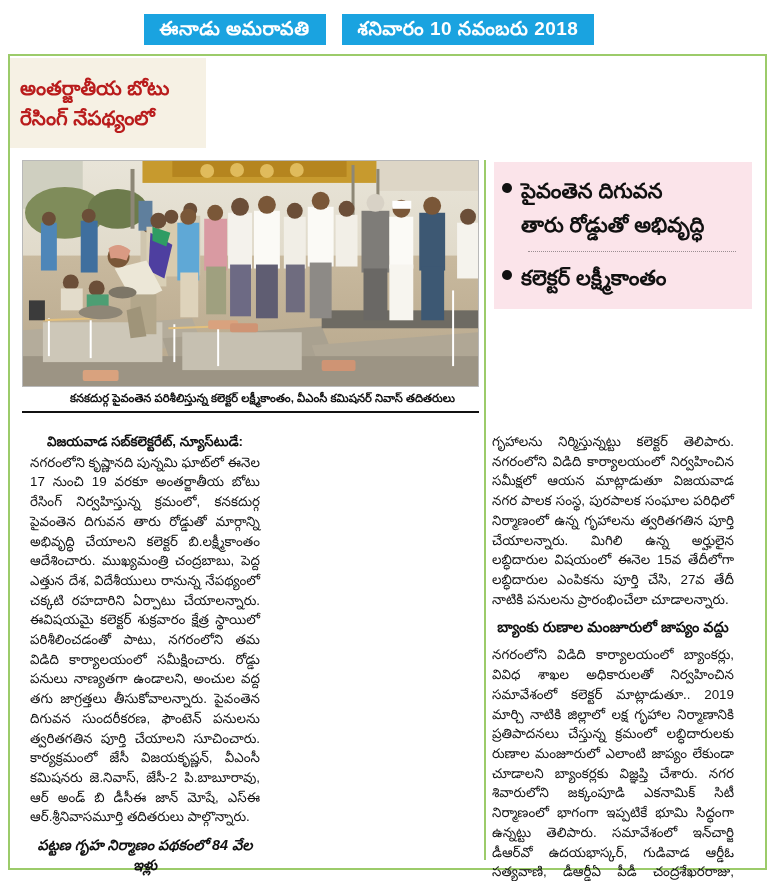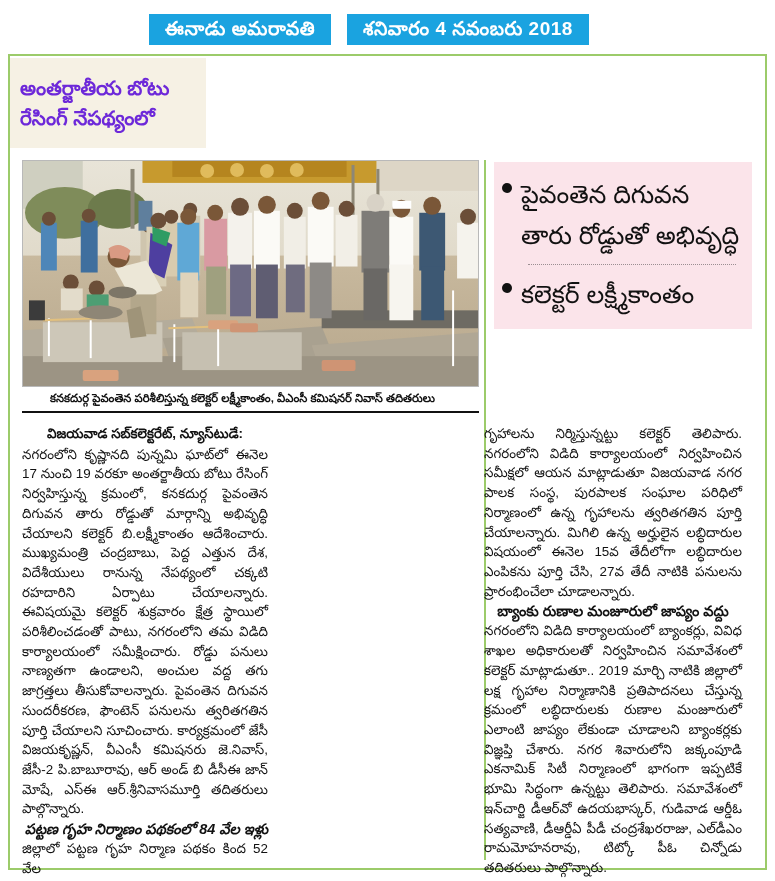--- a/index.html
+++ b/index.html
@@ -71,21 +71,21 @@
     display: flex;
     flex-direction: column;
     justify-content: center;
     padding: 2px 6px 2px 10px;
     box-sizing: border-box;
   }
   .kicker span {
     display: block;
     font-size: 20px;
     font-weight: 700;
-    color: #6d28d9;
+    color: #b91c1c;
     line-height: 1.5;
     white-space: nowrap;
   }
   .main-headline {
     flex: 1;
     display: flex;
     align-items: center;
     justify-content: center;
     color: #e01b22;
     font-size: 49px;
@@ -105,21 +105,21 @@
     height: 227px;
     border: 1px solid #b9b9b9;
     box-sizing: border-box;
     overflow: hidden;
     background: #cdbfa6;
   }
   .photo-canvas { position: absolute; inset: 0; }
 
   .caption {
     position: absolute;
-    left: 14px;
+    left: 34px;
     top: 391px;
     width: 457px;
     text-align: center;
     font-size: 11.5px;
     font-weight: 700;
     color: #111111;
     line-height: 1.3;
     white-space: nowrap;
   }
   .caption-rule {
@@ -148,22 +148,22 @@
   }
   .bullet .dot {
     width: 10px;
     height: 10px;
     border-radius: 50%;
     background: #111111;
     margin-top: 9px;
     flex: 0 0 auto;
   }
   .bullet .btext {
-    font-size: 25px;
-    font-weight: 400;
+    font-size: 21px;
+    font-weight: 700;
     color: #111111;
     line-height: 1.62;
   }
   .bullet-sep {
     border: none;
     border-top: 1px dotted #9b8e92;
     margin: 9px 6px 9px 26px;
   }
 
   
@@ -174,37 +174,37 @@
     font-size: 13.4px;
     color: #111111;
     line-height: 1.47;
     text-align: justify;
     text-justify: inter-word;
   }
   .col-left  { left: 22px; }
   .col-right { left: 484px; width: 258px; }
 
   .col p {
-    margin: 0;
+    margin: 8px;
     text-indent: 0;
   }
   .dateline {
     font-weight: 700;
     display: block;
     text-align: center;
     margin-bottom: 1px;
   }
   .para-indent { text-indent: 22px; }
   .subhead {
     font-weight: 700;
     font-style: italic;
     font-size: 14.4px;
     line-height: 1.4;
     margin: 9px 0 3px 0;
-    text-align: right;
+    text-align: center;
   }
   .subhead-right {
     font-weight: 700;
     font-size: 14.4px;
     line-height: 1.4;
     margin: 8px 0 4px 0;
     text-align: center;
   }
   .divider-v {
     position: absolute;
@@ -215,21 +215,21 @@
     border-left: 2px solid #9ccb6a;
   }
 </style>
 </head>
 <body>
 
 <div id="clip">
 
   <div class="masthead">
     <div class="mast-box">ఈనాడు అమరావతి</div>
-    <div class="mast-box">శనివారం 4 నవంబరు 2018</div>
+    <div class="mast-box">శనివారం 10 నవంబరు 2018</div>
   </div>
 
   <div class="frame"></div>
 
   <div class="headline-band">
     <div class="kicker">
       <span>అంతర్జాతీయ బోటు</span>
       <span>రేసింగ్ నేపథ్యంలో</span>
     </div>
   </div>

